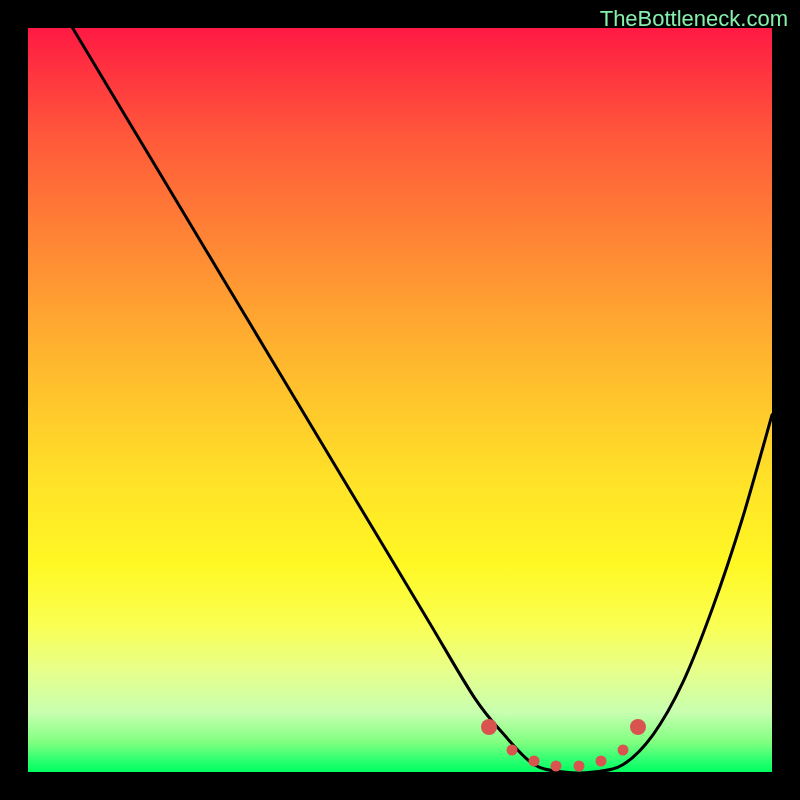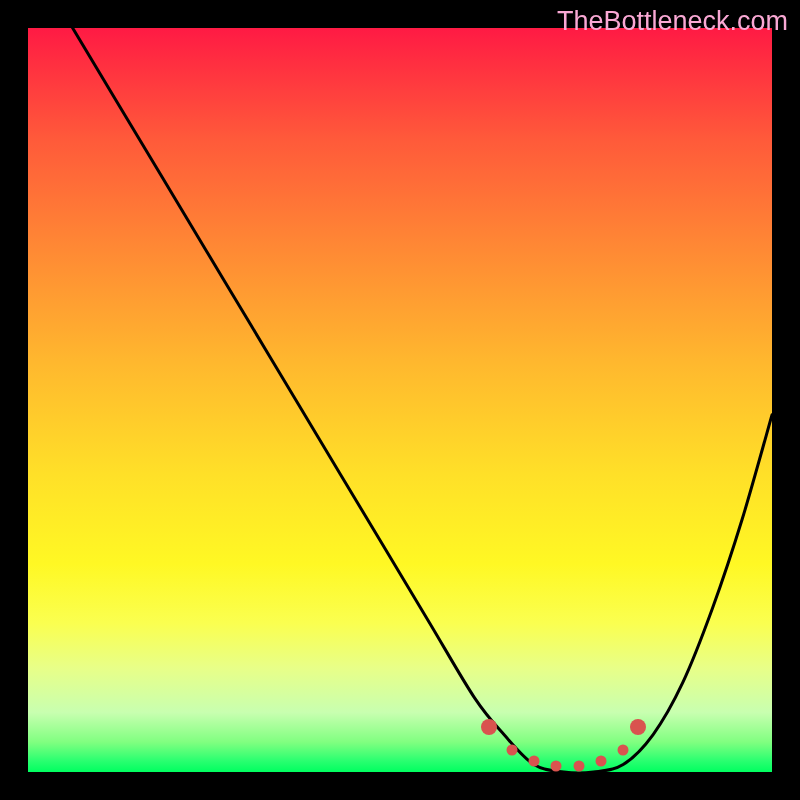--- a/index.html
+++ b/index.html
@@ -8,22 +8,22 @@
     width: 800px;
     height: 800px;
     background: #000;
     position: relative;
     font-family: Arial, sans-serif;
   }
   .watermark {
     position: absolute;
     top: 6px;
     right: 12px;
-    color: #f9a8d4;
-    font-size: 27px;
+    color: #86efac;
+    font-size: 22px;
     font-weight: 500;
     z-index: 10;
   }
   .plot-area {
     position: absolute;
     left: 28px;
     top: 28px;
     width: 744px;
     height: 744px;
     overflow: hidden;

